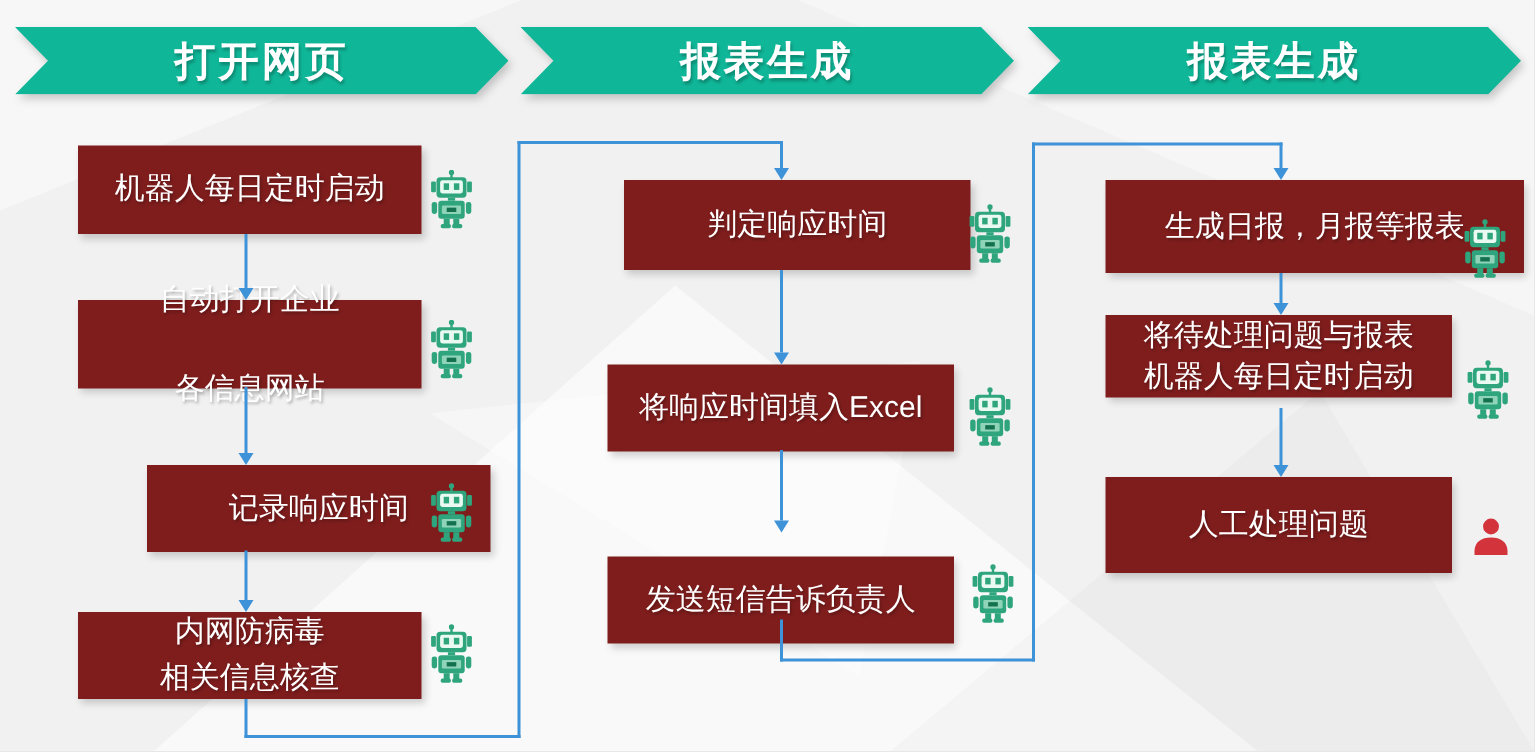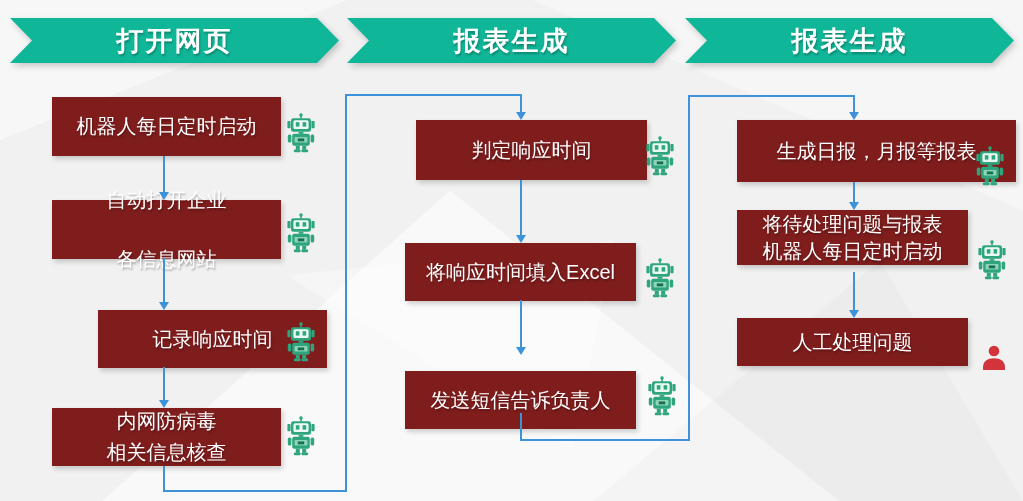--- a/index.html
+++ b/index.html
@@ -141,21 +141,21 @@
     <span>发送短信告诉负责人</span>
   </div>
 
   <div class="box" style="left:737px;top:120px;width:279px;height:62px;">
     <span>生成日报，月报等报表</span>
   </div>
   <div class="box" style="left:737px;top:210px;width:231px;height:55px;">
     <span>将待处理问题与报表</span>
     <span>机器人每日定时启动</span>
   </div>
-  <div class="box" style="left:737px;top:318px;width:231px;height:48px;">
+  <div class="box" style="left:737px;top:318px;width:231px;height:64px;">
     <span>人工处理问题</span>
   </div>
 
   <div class="vline" style="left:163px;top:156px;height:36px;"></div>
   <div class="ahead" style="left:159px;top:192px;"></div>
   <div class="vline" style="left:163px;top:258px;height:44px;"></div>
   <div class="ahead" style="left:159px;top:302px;"></div>
   <div class="vline" style="left:163px;top:367px;height:33px;"></div>
   <div class="ahead" style="left:159px;top:400px;"></div>
 

